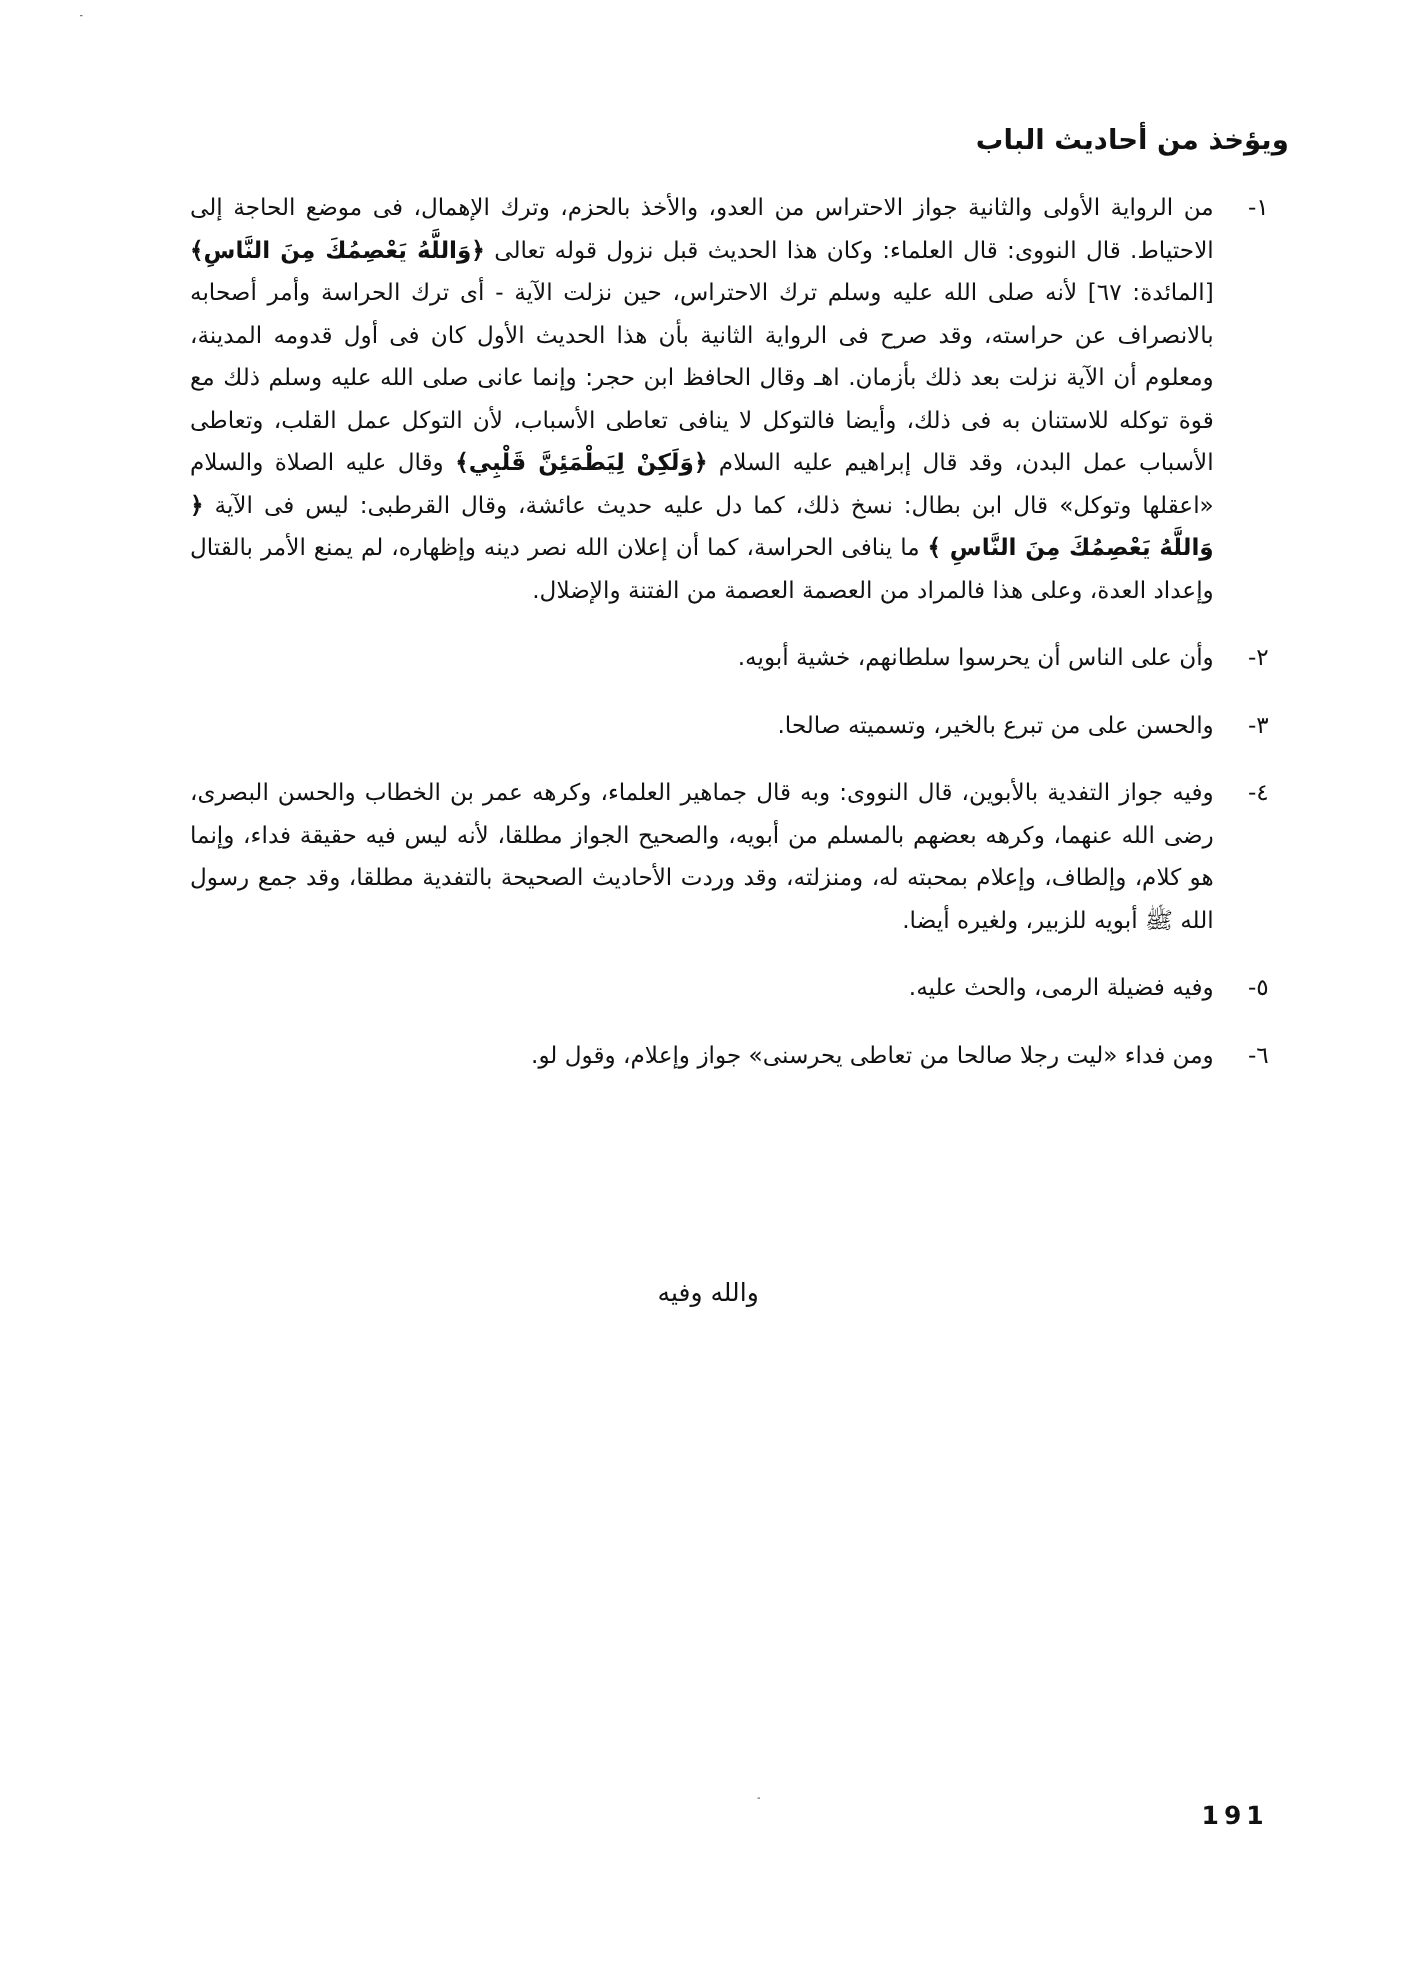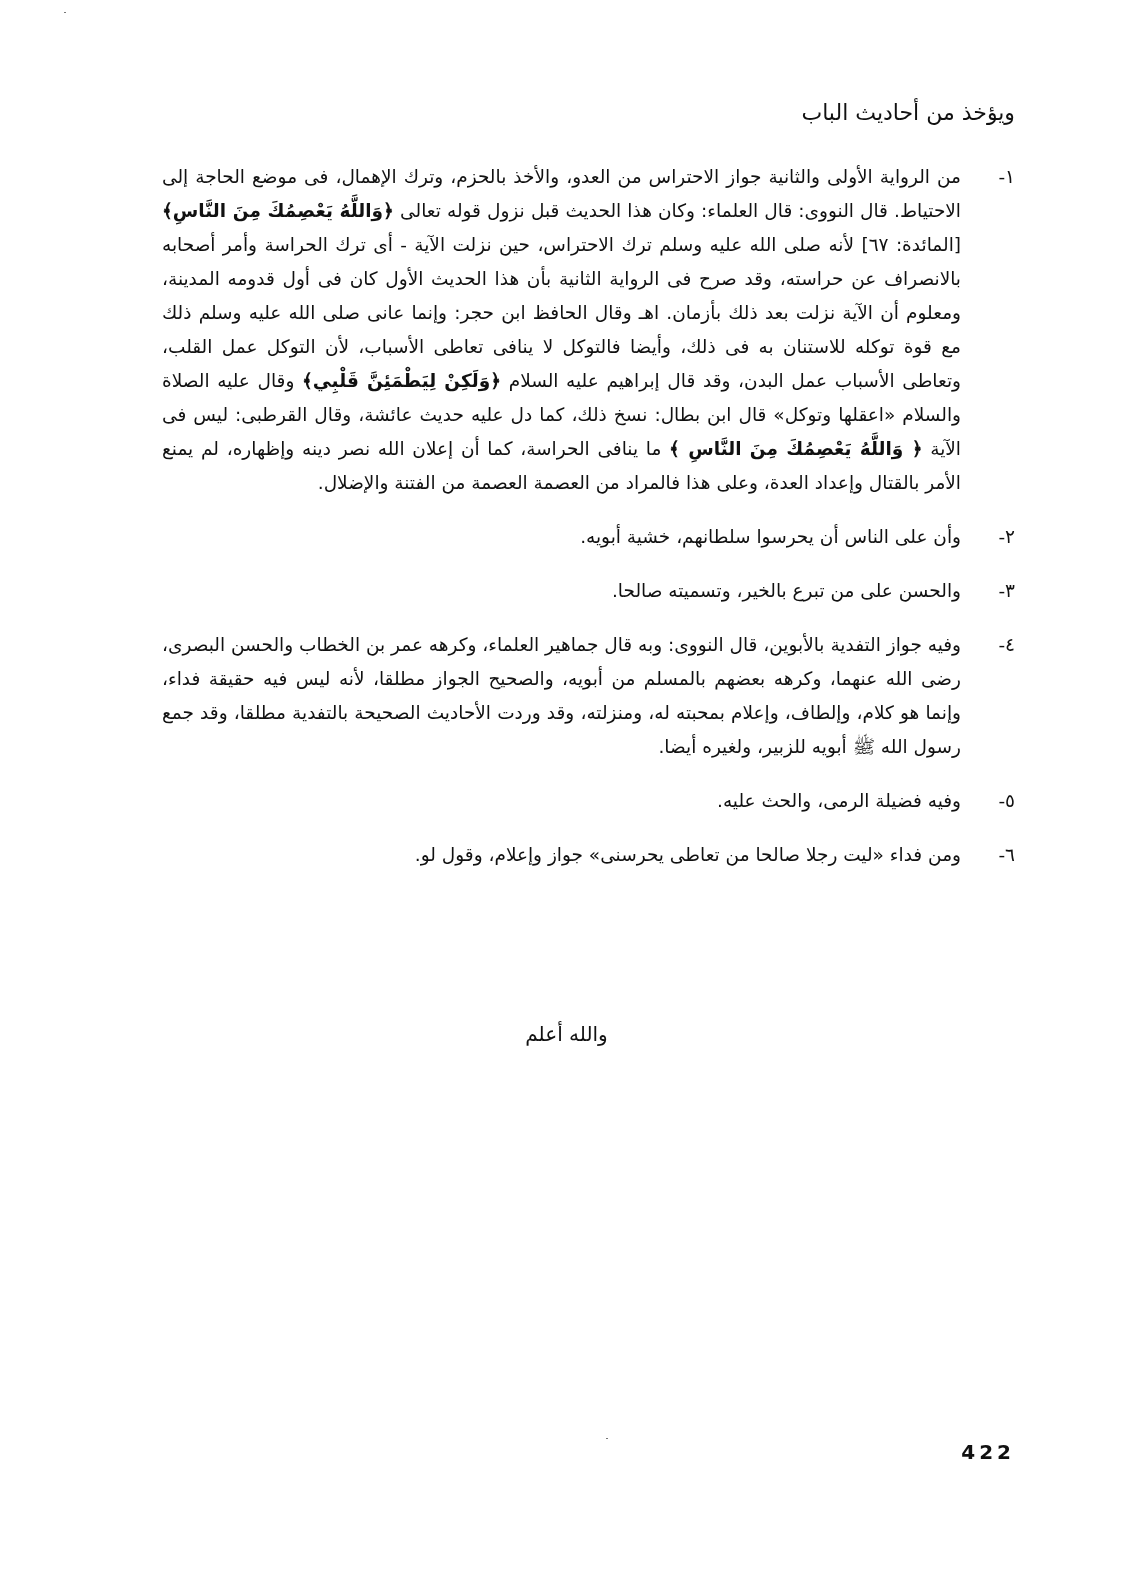--- a/index.html
+++ b/index.html
@@ -16,24 +16,24 @@
       font-family: "DejaVu Sans", "Liberation Sans", sans-serif;
     }
     .page {
       position: absolute;
       left: 0; top: 0;
       width: 1133px;
       height: 1569px;
     }
     .heading {
       position: absolute;
-      right: 118px;
+      right: 102px;
       top: 100px;
       font-size: 22px;
-      font-weight: normal;
+      font-weight: bold;
       direction: rtl;
       white-space: nowrap;
     }
     .content {
       position: absolute;
       right: 118px;
       left: 150px;
       top: 148px;
       direction: rtl;
       text-align: justify;
@@ -45,21 +45,21 @@
       padding-right: 42px;
       margin-bottom: 18px;
     }
     .item-num {
       position: absolute;
       right: 0;
       top: 0;
       white-space: nowrap;
     }
     .item p {
-      margin: 12px;
+      margin: 2px;
     }
     .quran {
       font-weight: bold;
     }
     .closing {
       position: absolute;
       left: 0;
       right: 0;
       top: 1022px;
       text-align: center;
@@ -118,17 +118,17 @@
       <p>وفيه فضيلة الرمى، والحث عليه.</p>
     </div>
 
     <div class="item">
       <span class="item-num">٦-</span>
       <p><span>ومن فداء </span><span>«ليت رجلا صالحا من تعاطى يحرسنى»</span><span> جواز وإعلام، وقول لو.</span></p>
     </div>
 
   </div>
 
-  <div class="closing">والله أعلم</div>
+  <div class="closing">والله وفيه</div>
 
-  <div class="page-number">422</div>
+  <div class="page-number">191</div>
 
 </div>
 
 </body></html>

